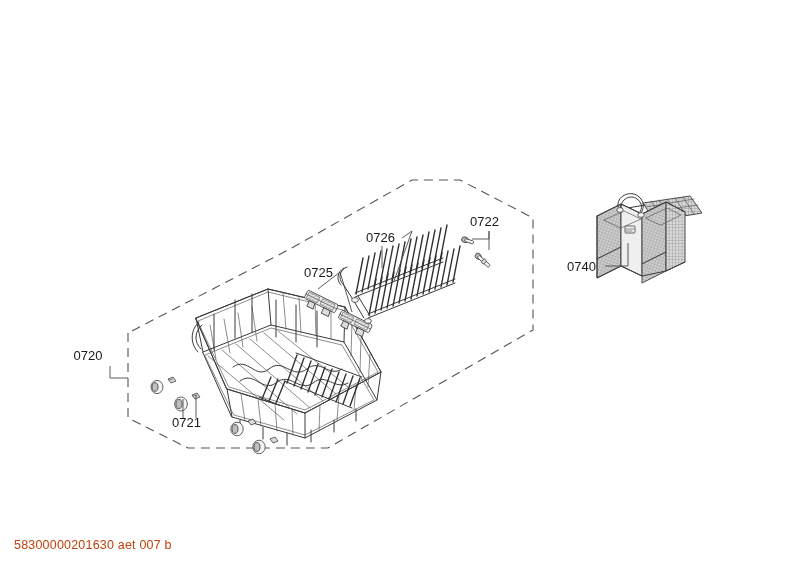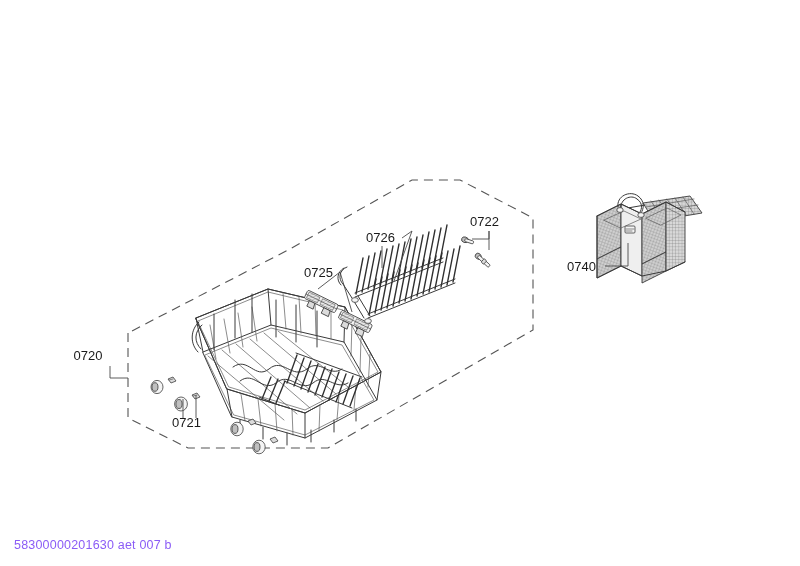--- a/index.html
+++ b/index.html
@@ -32,21 +32,21 @@
     font-family: "Liberation Sans", sans-serif;
     font-size: 13px;
     fill: #1a1a1a;
   }
   .footer-text {
     position: absolute;
     left: 14px;
     top: 538px;
     font-family: "Liberation Sans", sans-serif;
     font-size: 12.5px;
-    color: #8b5cf6;
+    color: #c2410c;
     letter-spacing: 0.2px;
     white-space: nowrap;
   }
   .wire { fill: none; stroke: #3a3a3a; stroke-width: 1; stroke-linecap: round; stroke-linejoin: round; }
   .wire-thin { fill: none; stroke: #5a5a5a; stroke-width: 0.7; stroke-linecap: round; stroke-linejoin: round; }
   .leader { fill: none; stroke: #4a4a4a; stroke-width: 0.9; }
   .boundary { fill: none; stroke: #555; stroke-width: 1.1; stroke-dasharray: 9 6; }
   .part-fill-light { fill: #f4f4f4; stroke: #3f3f3f; stroke-width: 0.8; stroke-linejoin: round; }
   .part-fill-mid { fill: #dcdcdc; stroke: #3f3f3f; stroke-width: 0.8; stroke-linejoin: round; }
   .part-fill-dark { fill: #bfbfbf; stroke: #3a3a3a; stroke-width: 0.8; stroke-linejoin: round; }

